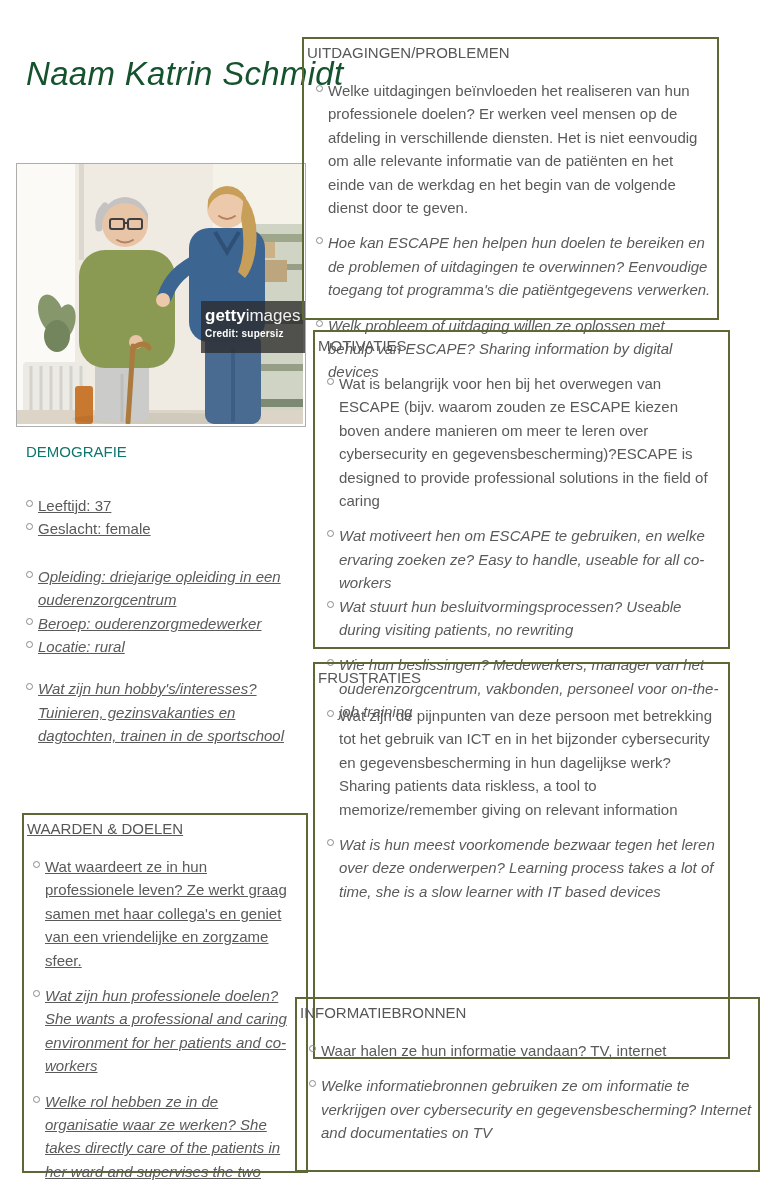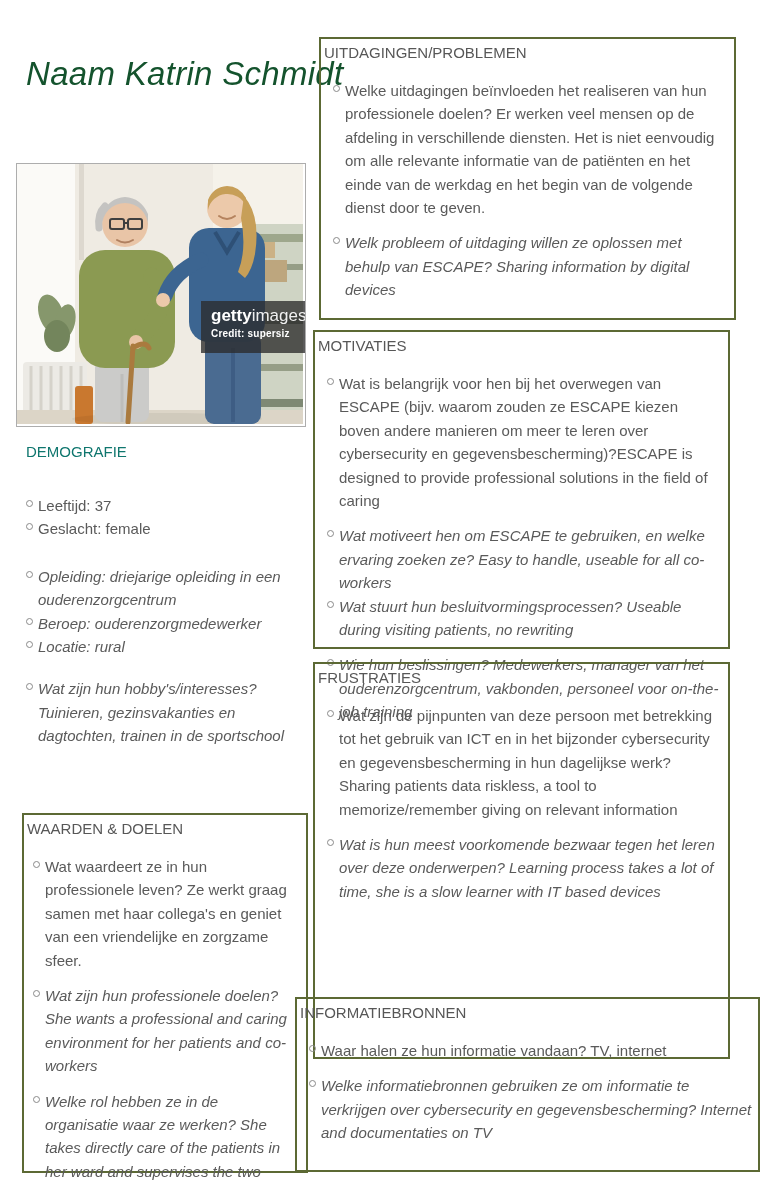--- a/index.html
+++ b/index.html
@@ -20,54 +20,54 @@
     font-style:italic;
   }
   
   .photo-frame{
     position:absolute;left:16px;top:163px;width:288px;height:262px;
     border:1px solid var(--frame);background:#fff;overflow:hidden;margin:0;
   }
   .photo-frame svg{position:absolute;left:0;top:0;}
   .watermark{
     position:absolute;left:184px;top:137px;width:150px;height:52px;
-    background:rgba(44,44,44,.78);color:#fff;padding:5px 0 0 10px;box-sizing:border-box;
+    background:rgba(44,44,44,.78);color:#fff;padding:5px 0 0 4px;box-sizing:border-box;
   }
   .wm-brand{font-size:17px;line-height:19px;}
   .wm-bold{font-weight:700;}
   .wm-light{font-weight:400;opacity:.92;}
   .wm-credit{font-size:10px;font-weight:700;margin-top:3px;letter-spacing:.2px;}
   
   .sec-label{position:absolute;font-size:15px;color:#0f766e;}
   #demografie-label{left:26px;top:443px;}
   .textcol{position:absolute;font-size:15px;line-height:23.4px;}
   #demografie-items{left:26px;top:494px;width:278px;}
   
   .box{
     position:absolute;border:2px solid var(--olive);box-sizing:border-box;
     padding:5px 5px 0 3px;background:transparent;
   }
   .box .hdr{font-size:15px;color:#575757;}
   .box .items{margin:18px 0 0 9px;font-size:15px;line-height:23.4px;}
-  #box-waarden{left:22px;top:813px;width:286px;height:360px;padding-right:18px;}
+  #box-waarden{left:22px;top:813px;width:286px;height:360px;padding-right:18px;text-decoration:underline;}
   #box-waarden .items{margin-left:6px;}
-  #box-uitdagingen{left:319px;top:37px;width:417px;height:283px;}
+  #box-uitdagingen{left:302px;top:37px;width:417px;height:283px;}
   #box-motivaties{left:313px;top:330px;width:417px;height:319px;}
   #box-frustraties{left:313px;top:662px;width:417px;height:397px;}
   #box-informatie{left:295px;top:997px;width:465px;height:175px;}
   
   .li{position:relative;padding-left:12px;margin-top:12px;}
   .li:first-child{margin-top:0;}
   .li.tight{margin-top:0;}
   .li::before{
     content:"";position:absolute;left:0;top:6px;width:5px;height:5px;
     border:1px solid #8a8a8a;border-radius:50%;background:transparent;
   }
   .it{font-style:italic;}
-  .grp{margin-top:0;}
+  .grp{margin-top:0;text-decoration:underline;}
   #demografie-items .g2{margin-top:24px;}
   #demografie-items .g3{margin-top:19px;}
   #demografie-items .li{margin-top:0;}
 </style>
 </head>
 <body>
 
 <h1 class="page-title">Naam Katrin Schmidt</h1>
 
 <figure class="photo-frame">
@@ -164,20 +164,21 @@
     <div class="li"><span>Wat waardeert ze in hun professionele leven? Ze werkt graag samen met haar collega's en geniet van een vriendelijke en zorgzame sfeer.</span></div>
     <div class="li it"><span>Wat zijn hun professionele doelen? She wants a professional and caring environment for her patients and co-workers</span></div>
     <div class="li it"><span>Welke rol hebben ze in de organisatie waar ze werken? She takes directly care of the patients in her ward and supervises the two care assistants.</span></div>
   </div>
 </div>
 
 <div class="box" id="box-uitdagingen">
   <div class="hdr">UITDAGINGEN/PROBLEMEN</div>
   <div class="items">
     <div class="li"><span>Welke uitdagingen beïnvloeden het realiseren van hun professionele doelen? Er werken veel mensen op de afdeling in verschillende diensten. Het is niet eenvoudig om alle relevante informatie van de patiënten en het einde van de werkdag en het begin van de volgende dienst door te geven.</span></div>
+    <div class="li it"><span>Hoe kan ESCAPE hen helpen hun doelen te bereiken en de problemen of uitdagingen te overwinnen? Eenvoudige toegang tot programma's die patiëntgegevens verwerken.</span></div>
     <div class="li it"><span>Welk probleem of uitdaging willen ze oplossen met behulp van ESCAPE? Sharing information by digital devices</span></div>
   </div>
 </div>
 
 <div class="box" id="box-motivaties">
   <div class="hdr">MOTIVATIES</div>
   <div class="items">
     <div class="li"><span>Wat is belangrijk voor hen bij het overwegen van ESCAPE (bijv. waarom zouden ze ESCAPE kiezen boven andere manieren om meer te leren over cybersecurity en gegevensbescherming)?ESCAPE is designed to provide professional solutions in the field of caring</span></div>
     <div class="li it"><span>Wat motiveert hen om ESCAPE te gebruiken, en welke ervaring zoeken ze? Easy to handle, useable for all co-workers</span></div>
     <div class="li it tight"><span>Wat stuurt hun besluitvormingsprocessen? Useable during visiting patients, no rewriting</span></div>

